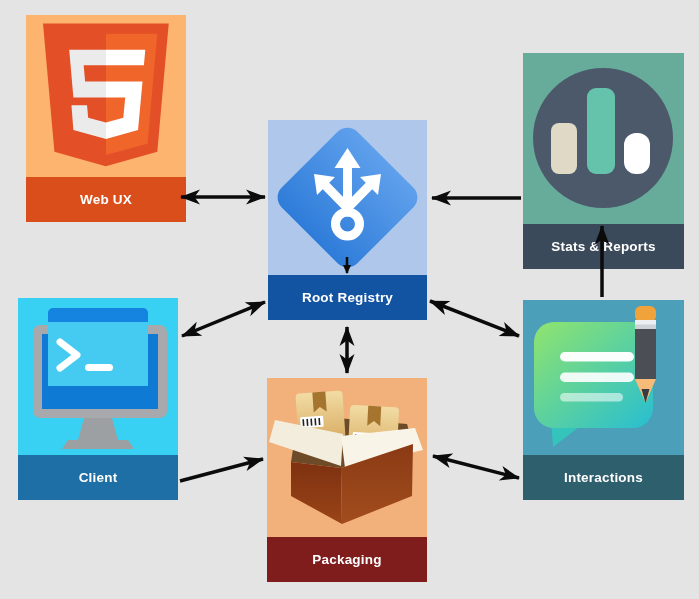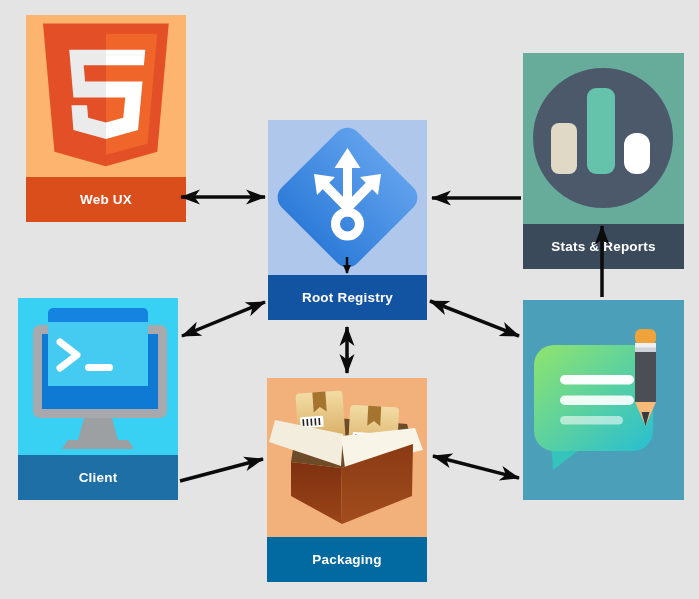--- a/index.html
+++ b/index.html
@@ -24,21 +24,21 @@
   
   #n-webux{left:26px;top:15px;width:160px;height:207px;background:#FCB46E;}
   #n-webux .band{background:#D94E1B;}
   #n-stats{left:523px;top:18px;width:161px;height:216px;background:#67AC9B;margin-top:35px;}
   #n-stats .band{background:#3B4A5A;}
   #n-root{left:268px;top:120px;width:159px;height:200px;background:#AFC7EA;}
   #n-root .band{background:#1253A2;}
   #n-client{left:18px;top:298px;width:160px;height:202px;background:#38D1F3;}
   #n-client .band{background:#1D6FA5;}
   #n-pack{left:267px;top:378px;width:160px;height:204px;background:#F2B17A;}
-  #n-pack .band{background:#0369a1;}
+  #n-pack .band{background:#7f1d1d;}
   #n-inter{left:523px;top:300px;width:161px;height:200px;background:#4C9FB8;}
   #n-inter .band{background:#2E5F6D;}
   #arrows{position:absolute;left:0;top:0;width:699px;height:599px;pointer-events:none;}
 </style>
 </head>
 <body>
 
 <div id="canvas">
 
   <div class="node" id="n-webux">
@@ -184,20 +184,23 @@
         <rect x="37" y="93" width="63" height="8.5" rx="4.25" fill="#FFF" opacity="0.55"></rect>
         <g>
           <rect x="112" y="6" width="21" height="16" rx="6" fill="#F0A33A"></rect>
           <rect x="112" y="20" width="21" height="9" fill="#CDD2D8"></rect>
           <rect x="112" y="20" width="21" height="4.5" fill="#EDF0F3"></rect>
           <rect x="112" y="29" width="21" height="50" fill="#4B4F55"></rect>
           <polygon points="112,79 133,79 122.5,103" fill="#F6BA79"></polygon>
           <polygon points="118.5,89 126.5,89 122.5,103" fill="#383C42"></polygon>
         </g>
       </svg>
+    </div>
+    <div class="band">
+      <span>Interactions</span>
     </div>
   </div>
 
   <svg id="arrows" width="699" height="599" viewBox="0 0 699 599">
     <defs>
       <marker id="mA" markerUnits="userSpaceOnUse" markerWidth="22" markerHeight="17" refX="19" refY="8" orient="auto-start-reverse">
         <path d="M0,0.5 L20,8 L0,15.5 L5.5,8 Z" fill="#0B0B0B"></path>
       </marker>
       <marker id="mE" markerUnits="userSpaceOnUse" markerWidth="22" markerHeight="17" refX="19" refY="8" orient="auto">
         <path d="M0,0.5 L20,8 L0,15.5 L5.5,8 Z" fill="#0B0B0B"></path>

